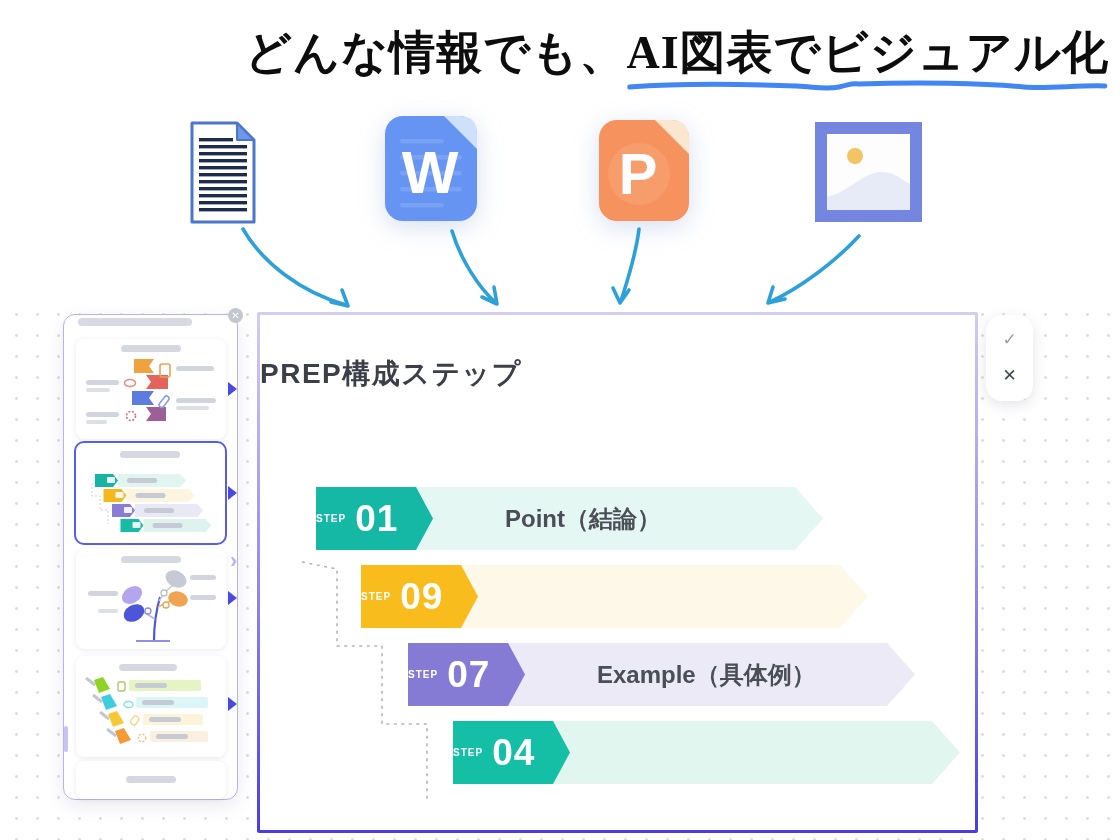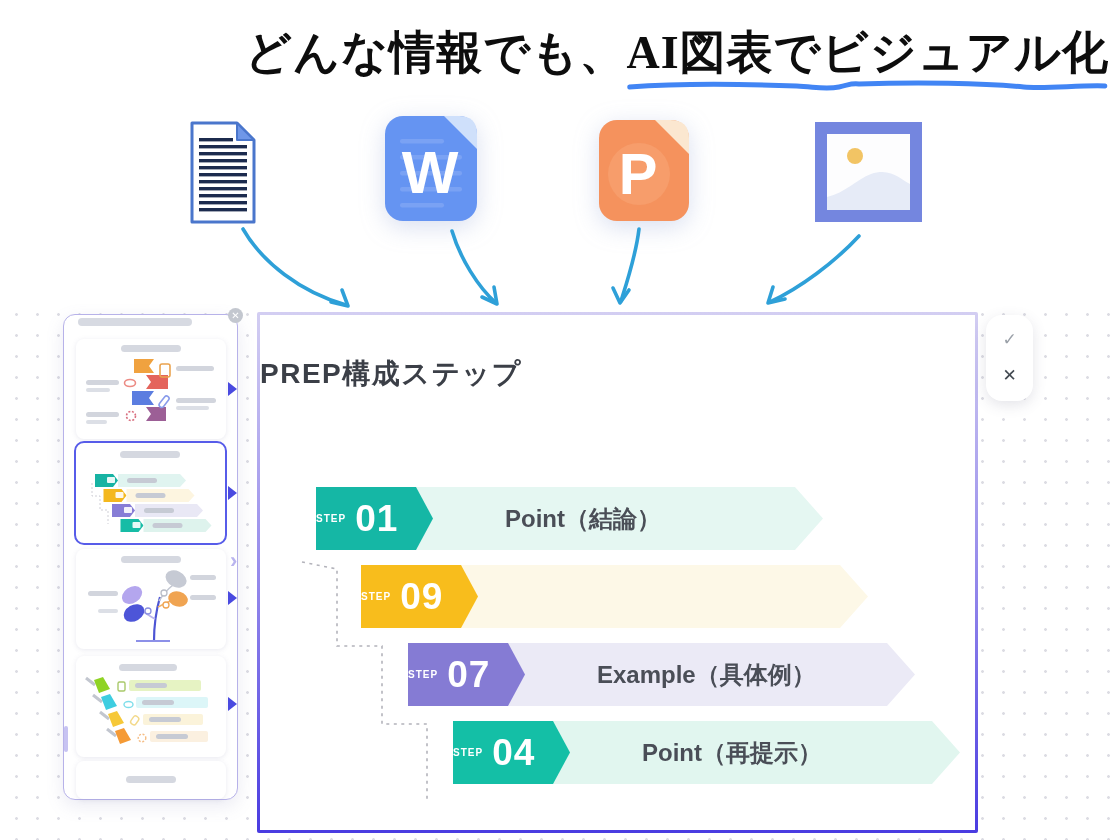--- a/index.html
+++ b/index.html
@@ -317,21 +317,20 @@
         </div>
         <div class="step-label">Example（具体例）</div>
       </div>
 
       <div class="step s3">
         <div class="step-bar" style="background: rgb(225, 246, 239);"></div>
         <div class="step-badge" style="background: rgb(20, 191, 166);">
           <span class="step-tag">STEP</span>
           <span class="step-num">04</span>
         </div>
-        <div class="step-label">Point（再提示）</div>
       </div>
     </div>
   </div>
 
   <div class="approve">
     <div class="btn btn-check">✓</div>
     <div class="btn btn-x">✕</div>
   </div>
 
 </div>

